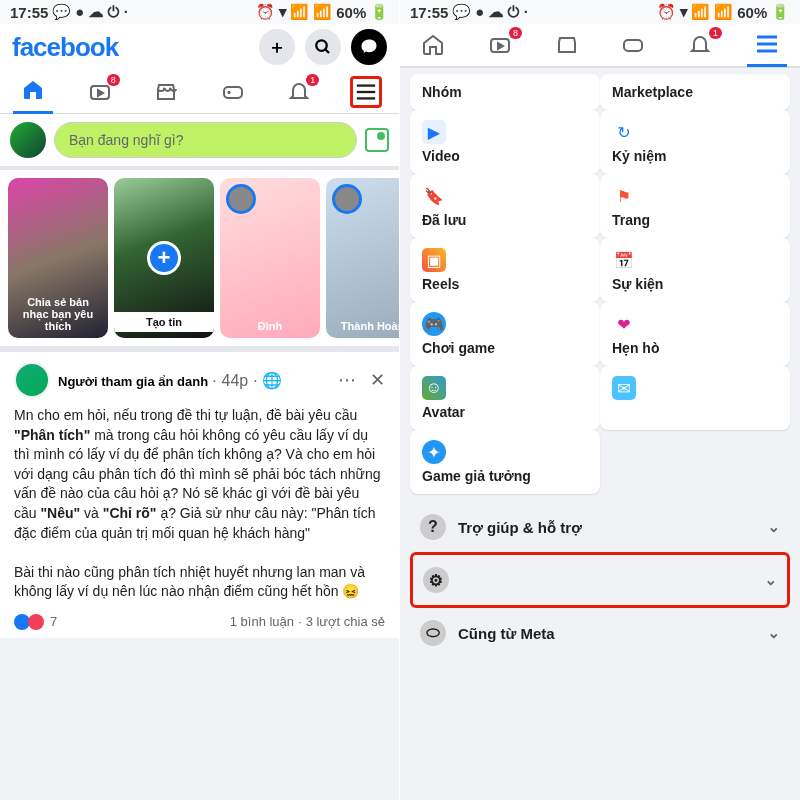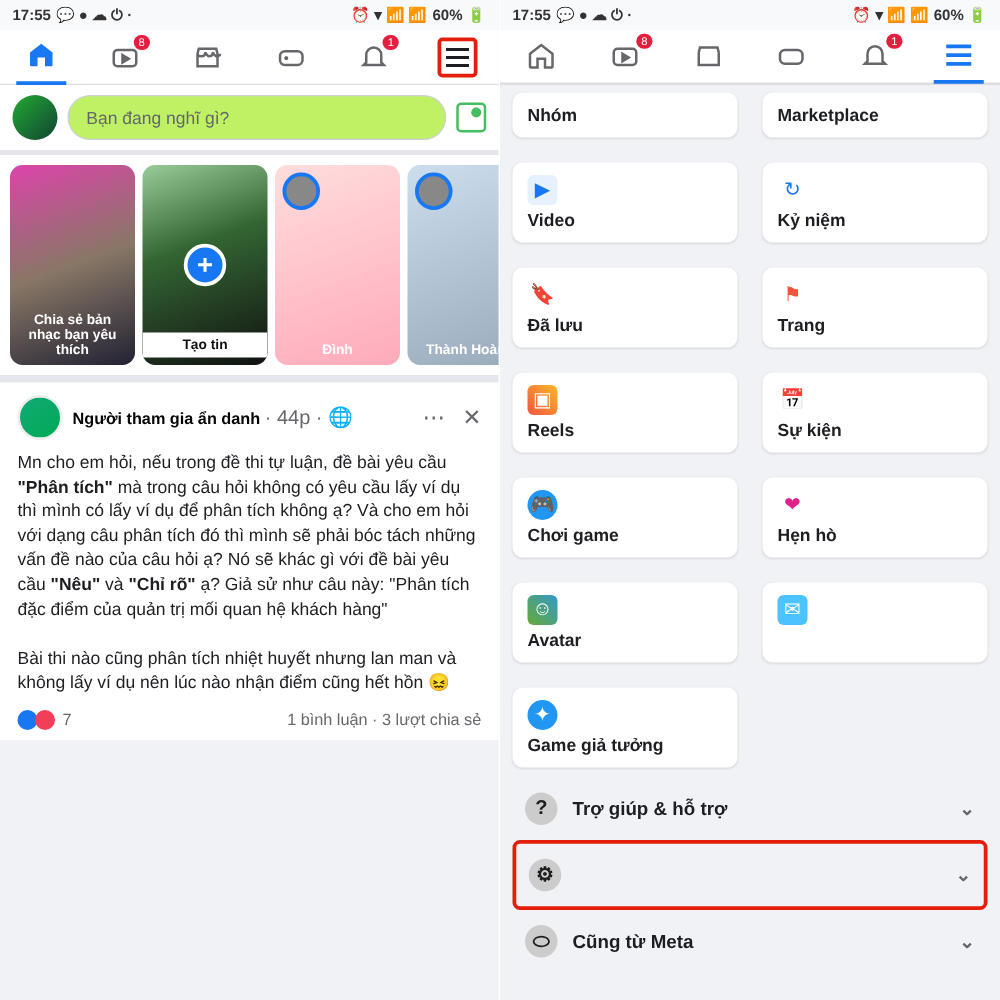--- a/index.html
+++ b/index.html
@@ -1,21 +1,21 @@
 <!DOCTYPE html>
 <html><head>
 <meta charset="utf-8">
 <style>
   * { box-sizing: border-box; margin: 0; padding: 0; }
   body { font-family: -apple-system, Helvetica, Arial, sans-serif; background:#fff; width:800px; height:800px; display:flex; }
   .phone { width:400px; height:800px; background:#f0f2f5; position:relative; overflow:hidden; }
   .phone.left { border-right:1px solid #fff; }
   
   .statusbar { height:24px; background:#f8f9fb; display:flex; justify-content:space-between; align-items:center; padding:0 10px; font-size:12px; font-weight:600; color:#333; }
-  .statusbar .sicons { display:flex; gap:4px; align-items:center; font-size:12px; }
+  .statusbar .sicons { display:flex; gap:4px; align-items:center; font-size:15px; }
   
   .fbheader { height:46px; background:#fff; display:flex; align-items:center; justify-content:space-between; padding:0 12px; }
   .fblogo { color:#1877f2; font-weight:800; font-size:26px; letter-spacing:-1px; }
   .hicons { display:flex; gap:10px; }
   .roundbtn { width:36px; height:36px; border-radius:50%; background:#e4e6eb; display:flex; align-items:center; justify-content:center; font-size:18px; font-weight:700; }
   .roundbtn.black { background:#000; color:#fff; }
   
   .tabs { height:44px; background:#fff; display:flex; align-items:center; justify-content:space-around; border-bottom:1px solid #ddd; }
   .tab { position:relative; width:40px; height:44px; display:flex; align-items:center; justify-content:center; color:#65676b; }
   .tab.active { color:#1877f2; border-bottom:3px solid #1877f2; }
@@ -51,21 +51,21 @@
   .reacts { display:flex; align-items:center; gap:2px; }
   .reacticon { width:16px; height:16px; border-radius:50%; display:inline-block; }
   .ri1 { background:#1877f2; }
   .ri2 { background:#f33e58; margin-left:-4px; }
 
   
   .tabs2 { height:44px; background:#fff; display:flex; align-items:center; justify-content:space-around; border-bottom:2px solid #ddd; }
   .tab2 { position:relative; width:40px; height:44px; display:flex; align-items:center; justify-content:center; color:#65676b; }
   .tab2.active { color:#1877f2; }
   .tab2 .badge { position:absolute; top:4px; right:-2px; background:#e41e3f; color:#fff; border-radius:8px; font-size:9px; padding:0 4px; line-height:12px; }
-  .menugrid { padding:0 10px; display:grid; grid-template-columns:1fr 1fr; gap:20px; }
+  .menugrid { padding:0 10px; display:grid; grid-template-columns:1fr 1fr; gap:0; }
   .card { background:#fff; border-radius:8px; padding:10px 12px; box-shadow:0 1px 2px rgba(0,0,0,0.1); }
   .card .ci { width:24px; height:24px; margin-bottom:4px; border-radius:5px; display:flex; align-items:center; justify-content:center; font-size:16px; }
   .card .cl { font-size:14px; font-weight:600; color:#1c1e21; }
   .settingslist { padding:8px 10px 0; }
   .srow { display:flex; align-items:center; padding:12px 10px; font-size:15px; font-weight:600; color:#1c1e21; gap:12px; }
   .srow .sicon { width:26px; height:26px; border-radius:50%; background:#ccc; display:flex; align-items:center; justify-content:center; font-size:16px; }
   .srow .chev { margin-left:auto; color:#65676b; }
   .srow.hl { border:3px solid #e41e0a; border-radius:6px; }
   
   svg { display:block; }
@@ -79,20 +79,37 @@
       <span>17:55</span>
       <span>💬 ● ☁ ⏻ ·</span>
     </div>
     <div class="sicons">
       <span>⏰ ▾ 📶 📶 </span>
         <span>60%</span>
         <span> 🔋</span>
     </div>
   </div>
 
+  <div class="fbheader">
+    <div class="fblogo">facebook</div>
+    <div class="hicons">
+      <div class="roundbtn">＋</div>
+      <div class="roundbtn">
+        <svg width="18" height="18" viewBox="0 0 24 24" fill="none" stroke="#000" stroke-width="3">
+            <circle cx="10" cy="10" r="7"></circle>
+            <line x1="20" y1="20" x2="15" y2="15"></line>
+          </svg>
+      </div>
+      <div class="roundbtn black">
+        <svg width="18" height="18" viewBox="0 0 24 24" fill="#fff">
+            <path d="M12 2C6 2 2 6 2 11c0 3 1 5 3 6v3l3-2c1 0 2 1 4 1 6 0 10-4 10-9S18 2 12 2z"></path>
+          </svg>
+      </div>
+    </div>
+  </div>
 
   <div class="tabs">
     <div class="tab active">
       <svg width="24" height="24" viewBox="0 0 24 24" fill="#1877f2">
           <path d="M3 10l9-7 9 7v10a1 1 0 01-1 1h-5v-7h-6v7H4a1 1 0 01-1-1z"></path>
         </svg>
     </div>
     <div class="tab">
       <svg width="24" height="24" viewBox="0 0 24 24" fill="none" stroke="#65676b" stroke-width="2">
           <rect x="3" y="6" width="18" height="13" rx="3"></rect>

